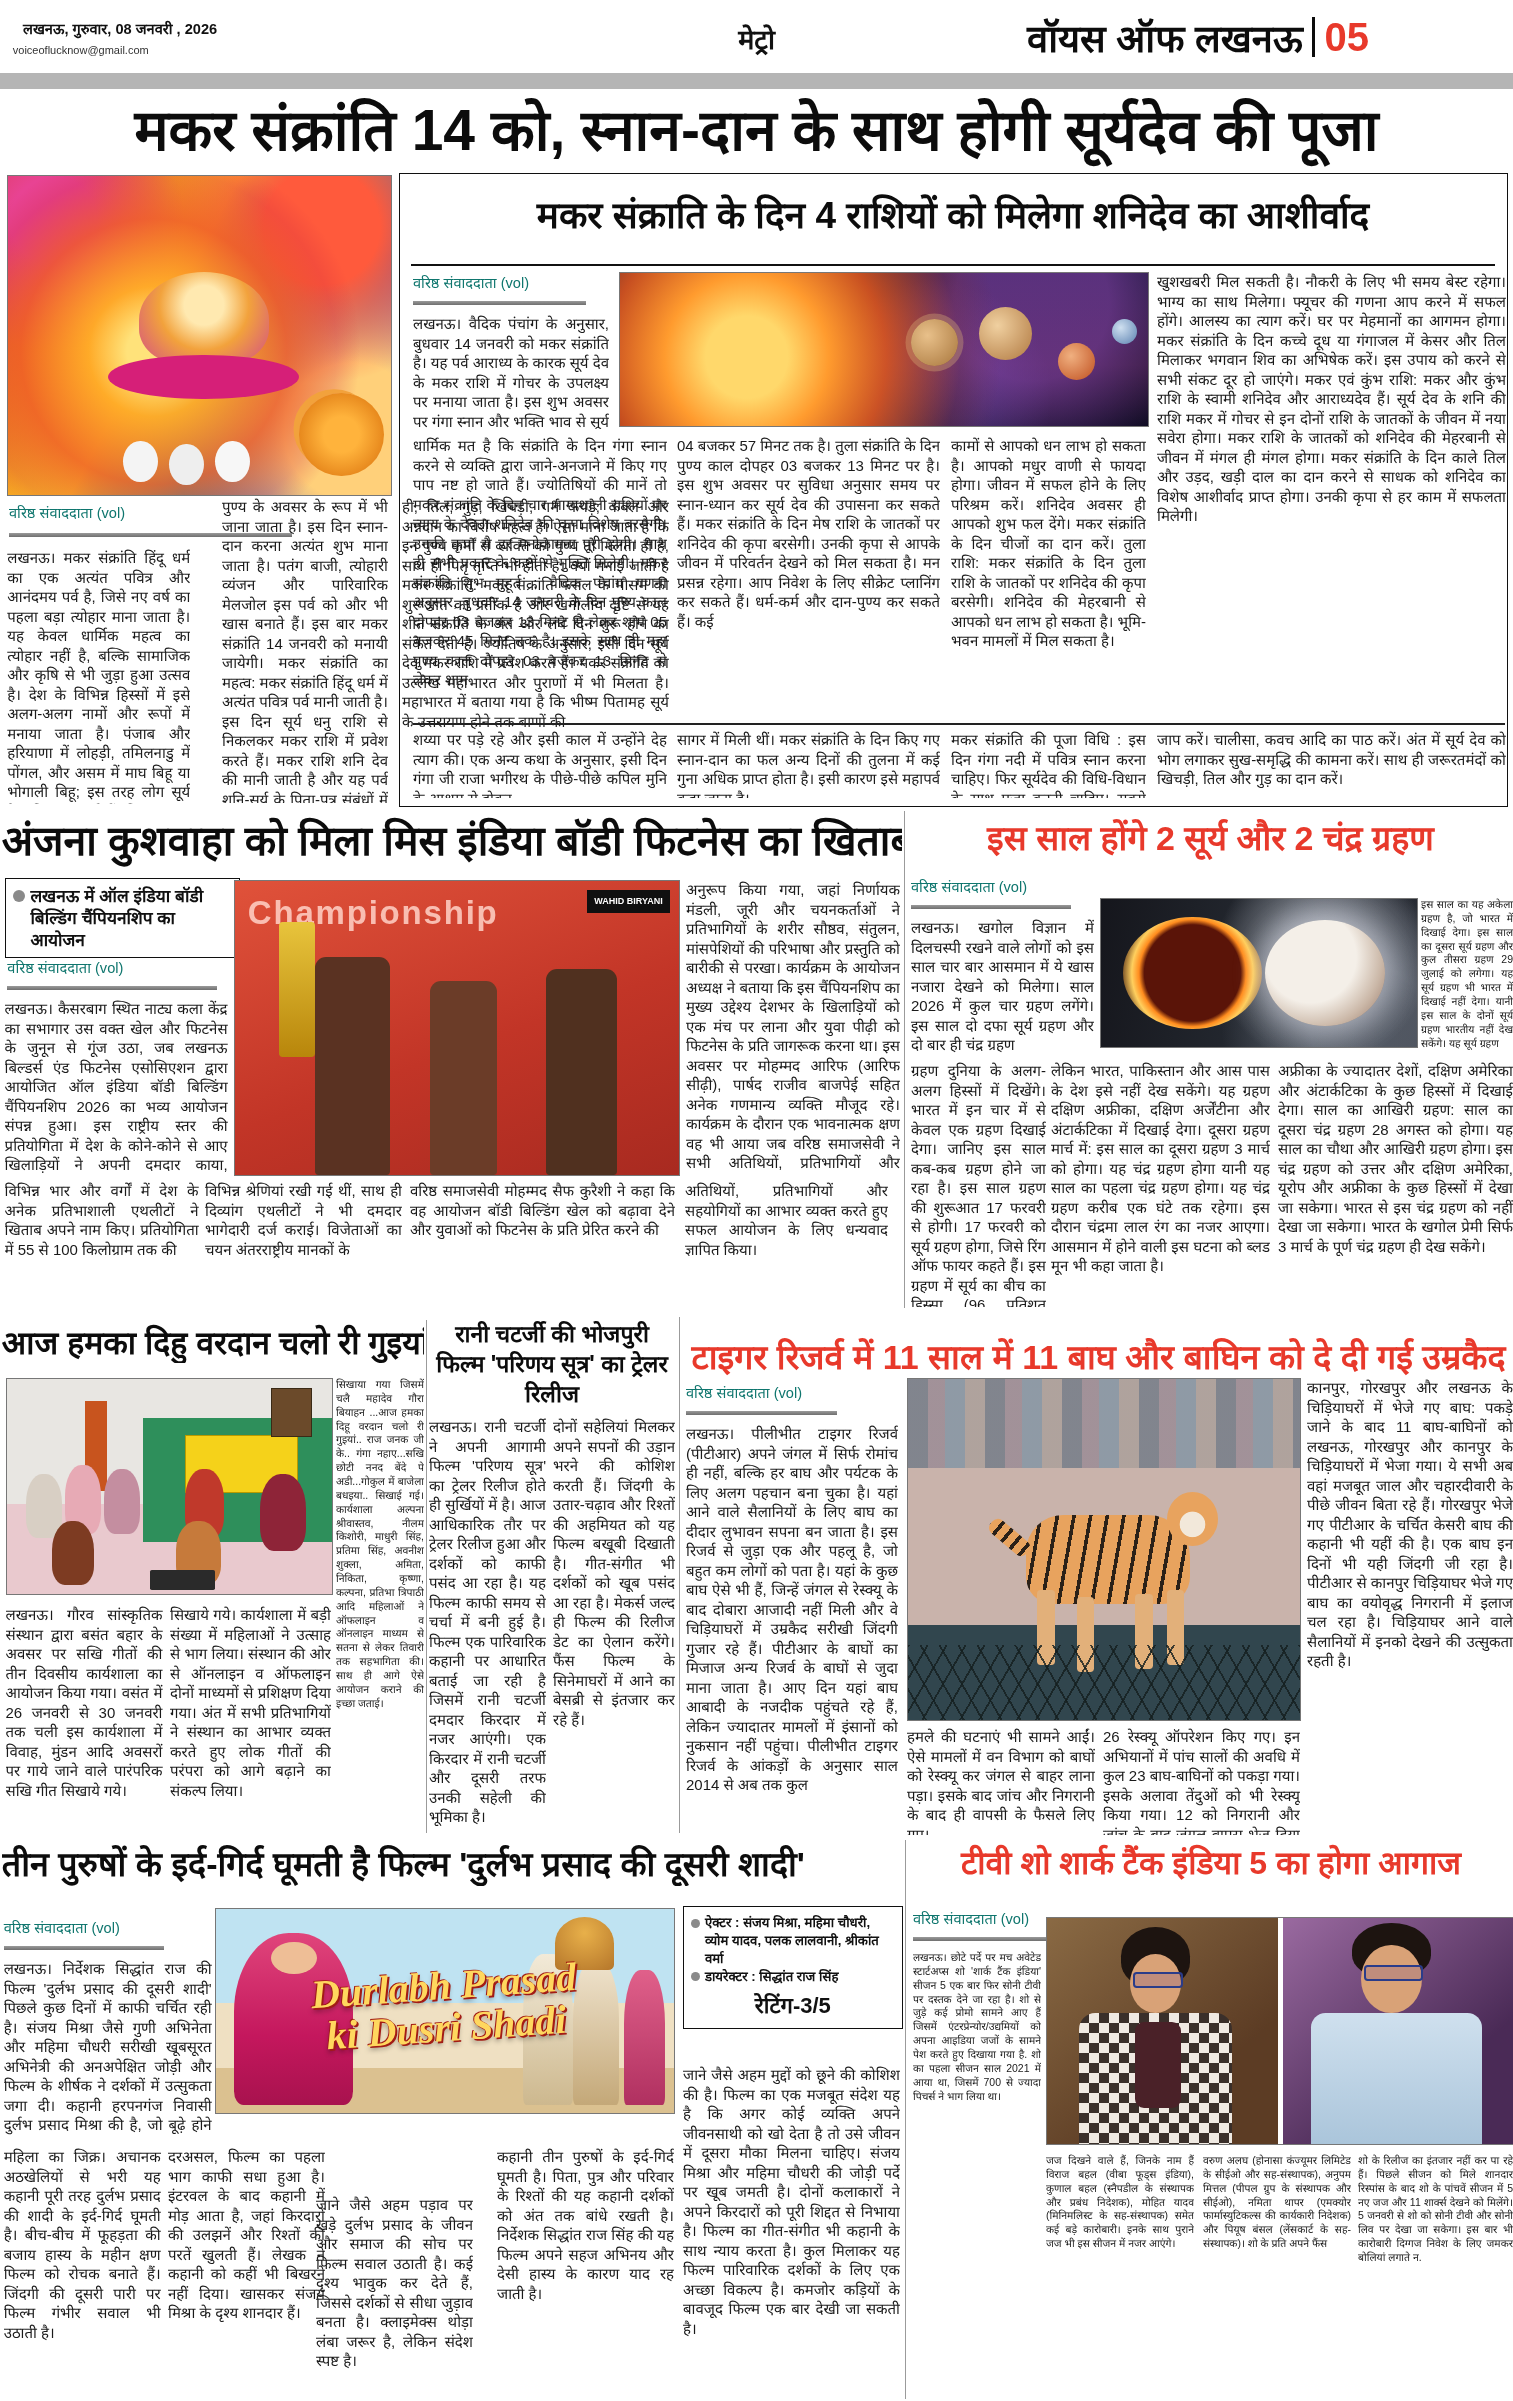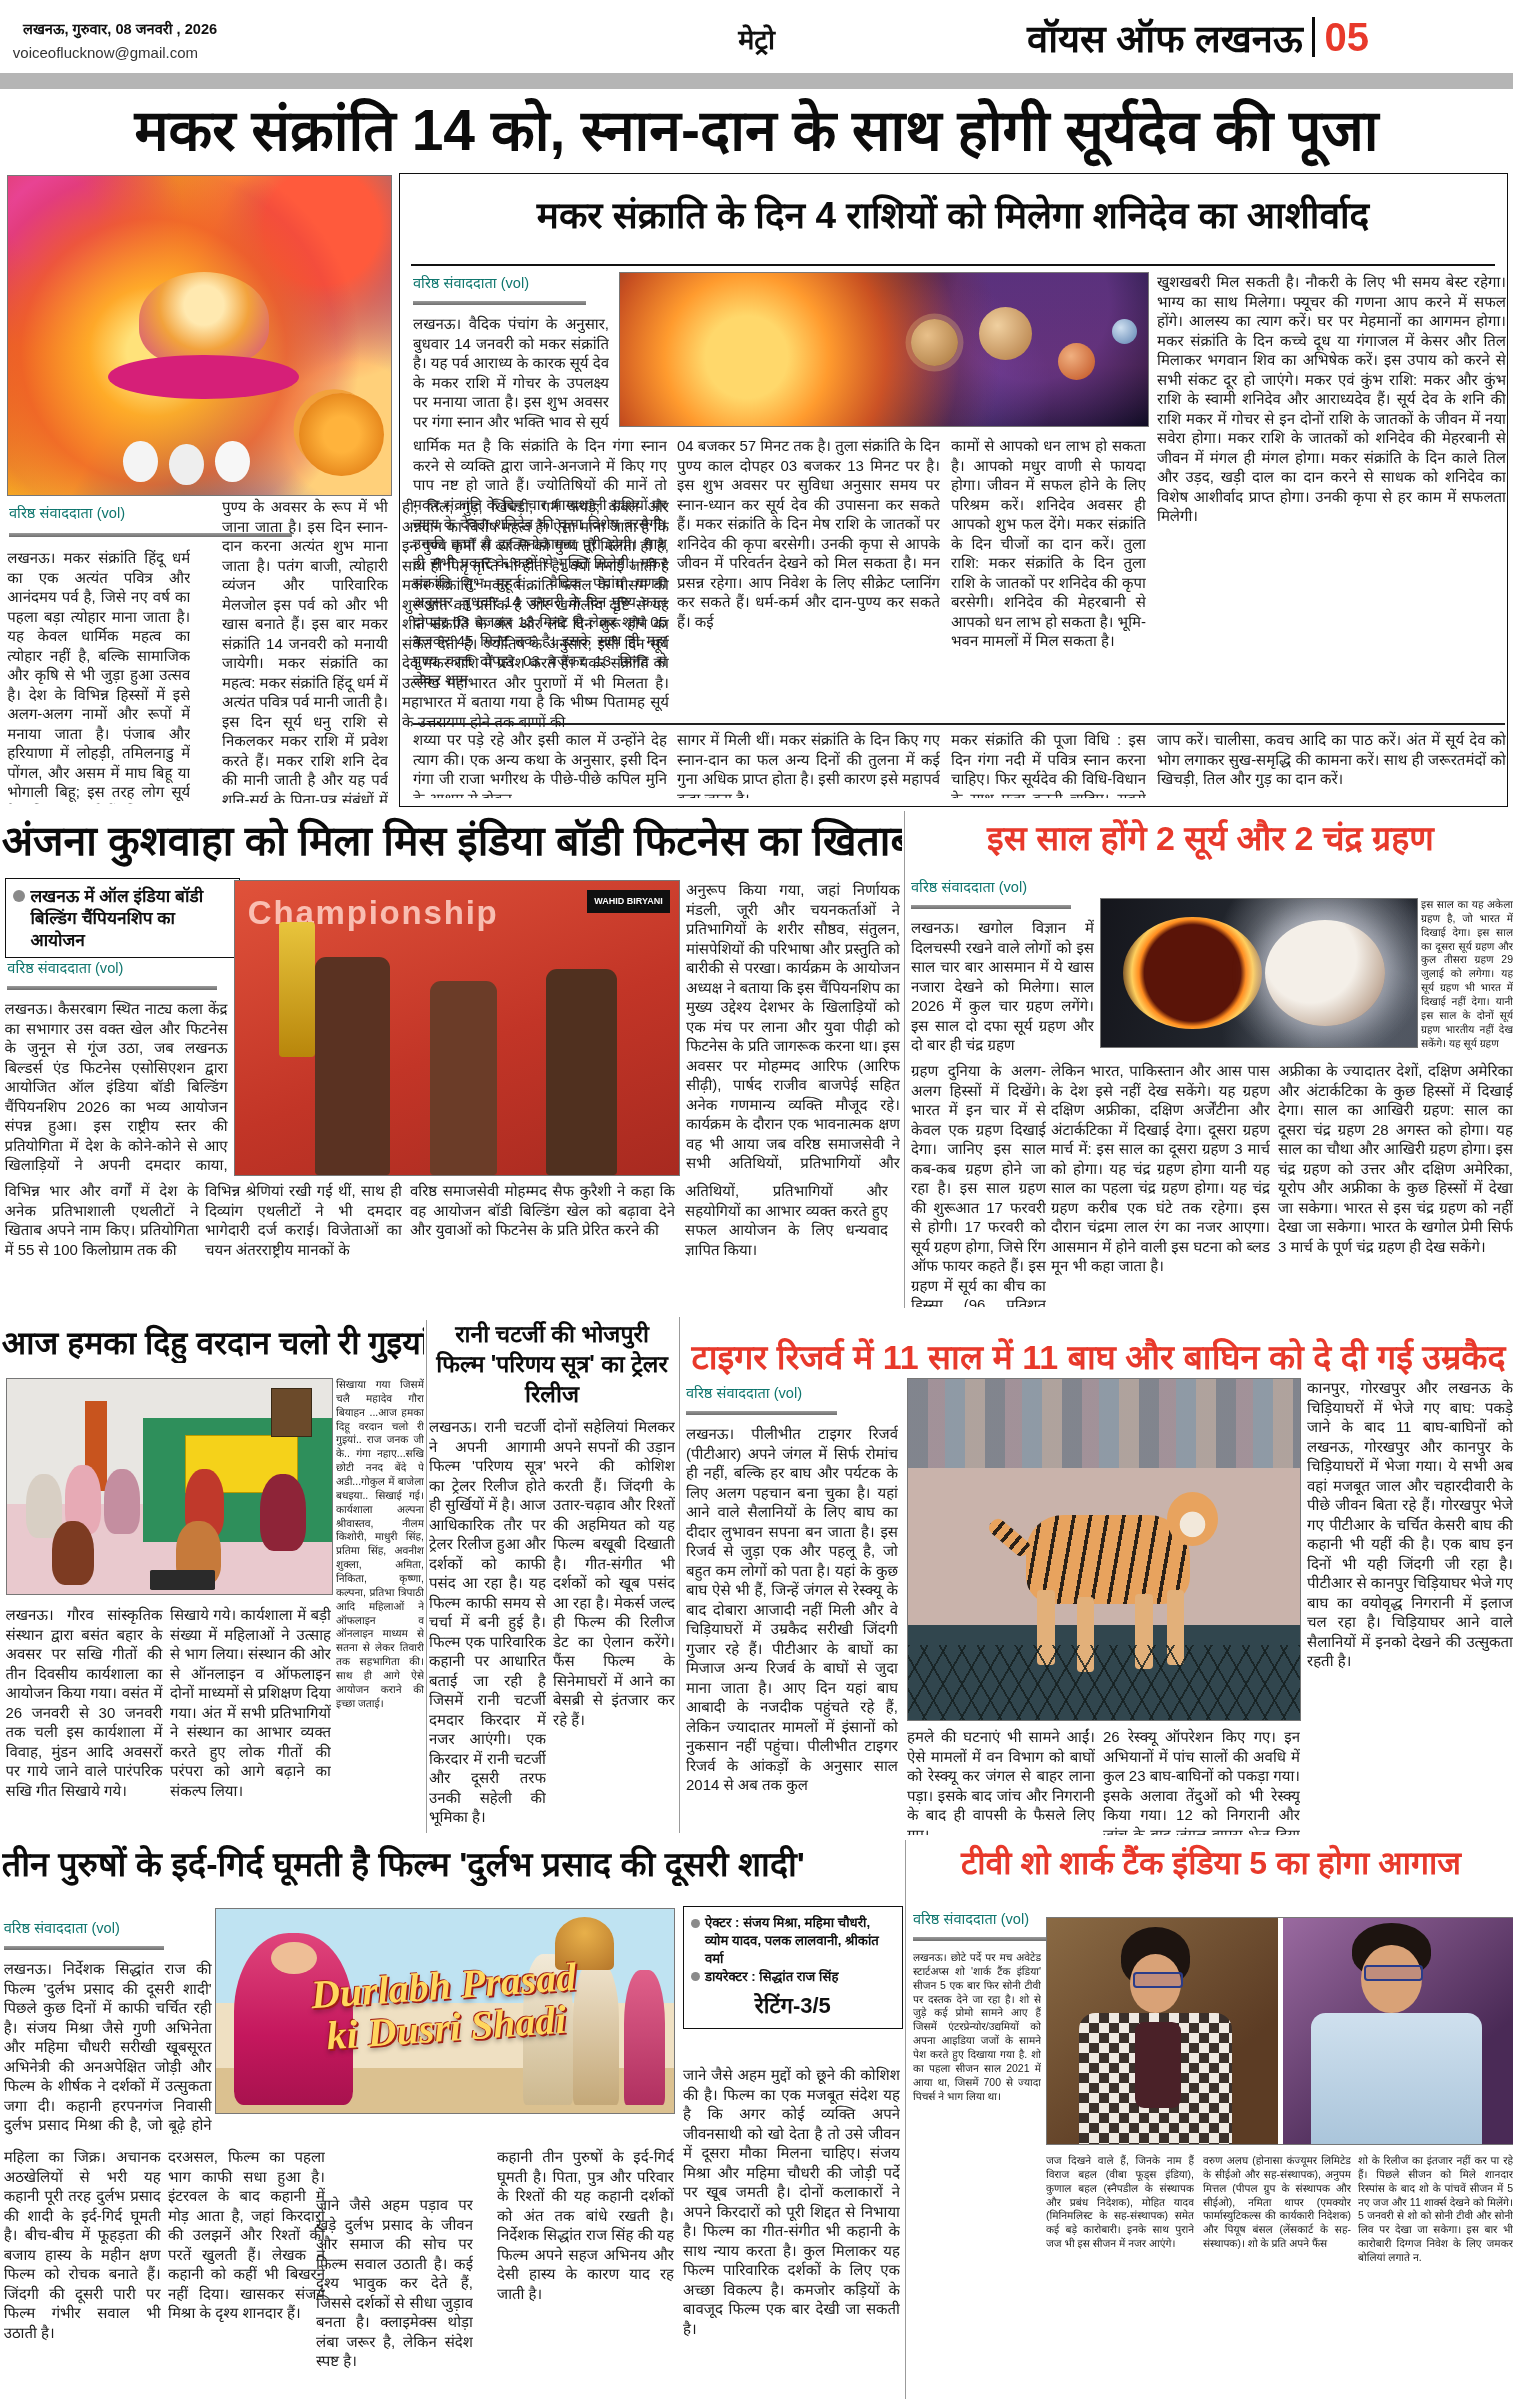--- a/index.html
+++ b/index.html
@@ -10,21 +10,21 @@
   .col-sm{font-size:10.5px;line-height:1.32;text-align:justify;overflow:hidden;color:#1a1a1a;}
   .by{font-size:14.6px;font-weight:normal;color:#0f766e;white-space:nowrap;}
   .bar{background:linear-gradient(#9a9a9a,#6f6f6f);height:3.7px;}
   .hl{font-weight:800;color:#0c0c0c;white-space:nowrap;overflow:hidden;}
   .hl-red{font-weight:800;color:#e8392b;white-space:nowrap;overflow:hidden;}
   .center{text-align:center;}
   .vr{position:absolute;width:0.9px;background:#9b9b9b;}
   .imgbox{position:absolute;overflow:hidden;border:0.9px solid #777;}
   
   .mast-date{font-size:14.6px;font-weight:bold;}
-  .mast-mail{font-size:15px;color:#333;}
+  .mast-mail{font-size:11px;color:#333;}
   .brand{display:flex;align-items:center;gap:9px;}
   .brand-name{font-size:38px;font-weight:800;color:#0c0c0c;white-space:nowrap;}
   .brand-sep{width:3.7px;height:40px;background:#0c0c0c;}
   .brand-page{font-size:40px;font-weight:800;color:#e8392b;}
   .graybar{position:absolute;left:0;top:73px;width:1513px;height:15.5px;background:#b5b5b5;}
   
   .blackbox{border:1.8px solid #101010;}
   .subheadbox{border:1.8px solid #101010;font-size:17.3px;font-weight:bold;line-height:1.25;
               padding:7.3px 5.5px 5.5px 7.3px;display:flex;gap:5.5px;align-items:flex-start;}
   .bullet{width:12px;height:12px;border-radius:50%;background:#8a8a8a;flex:0 0 12px;margin-top:3.7px;}

